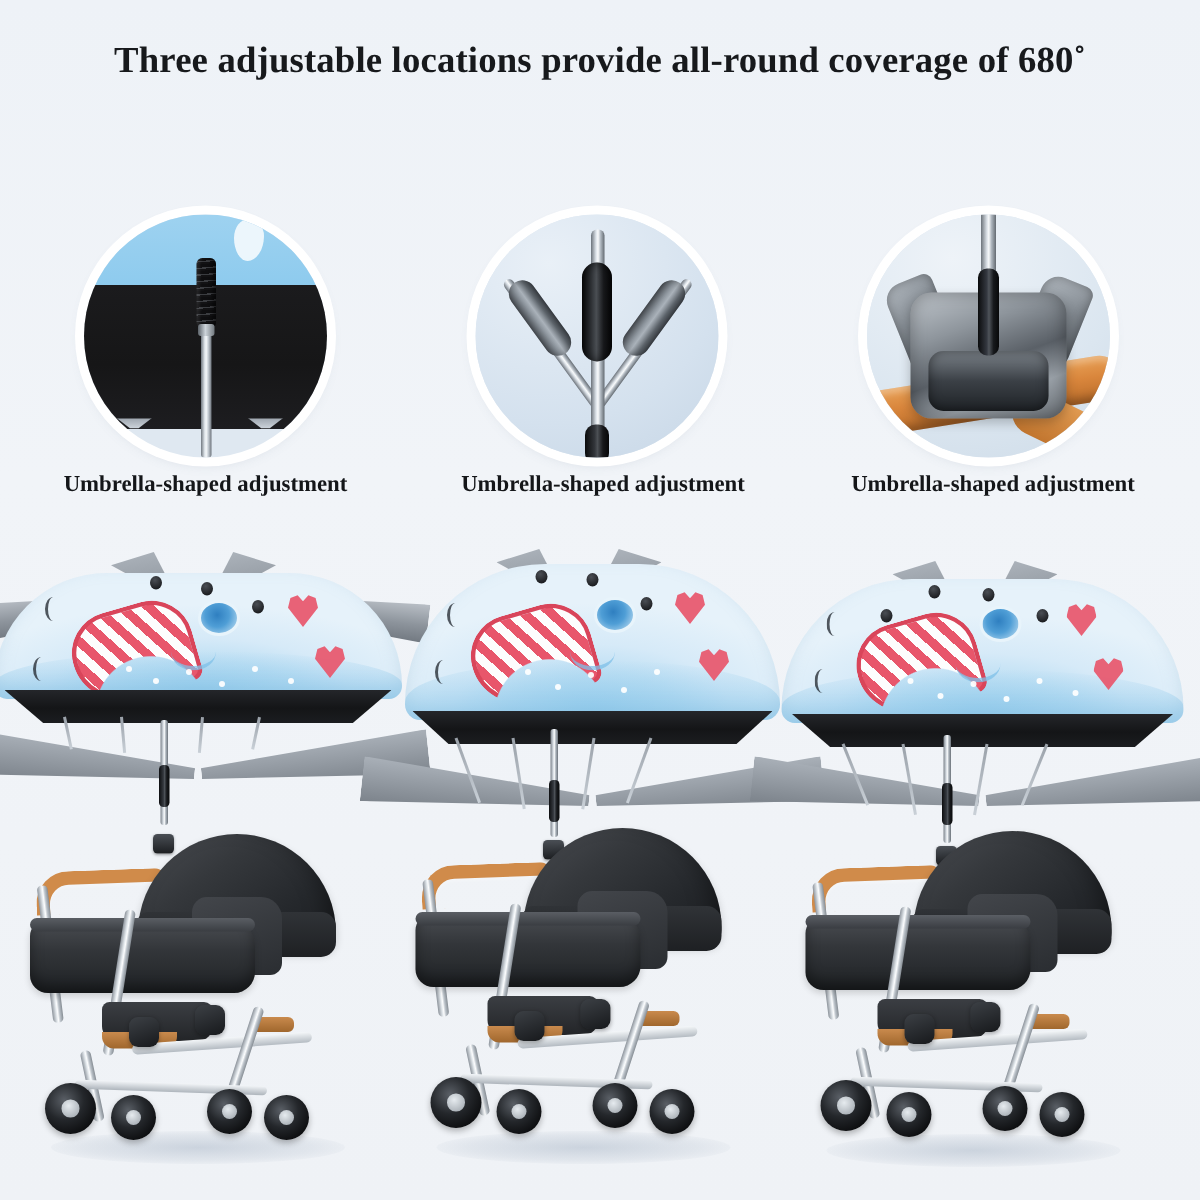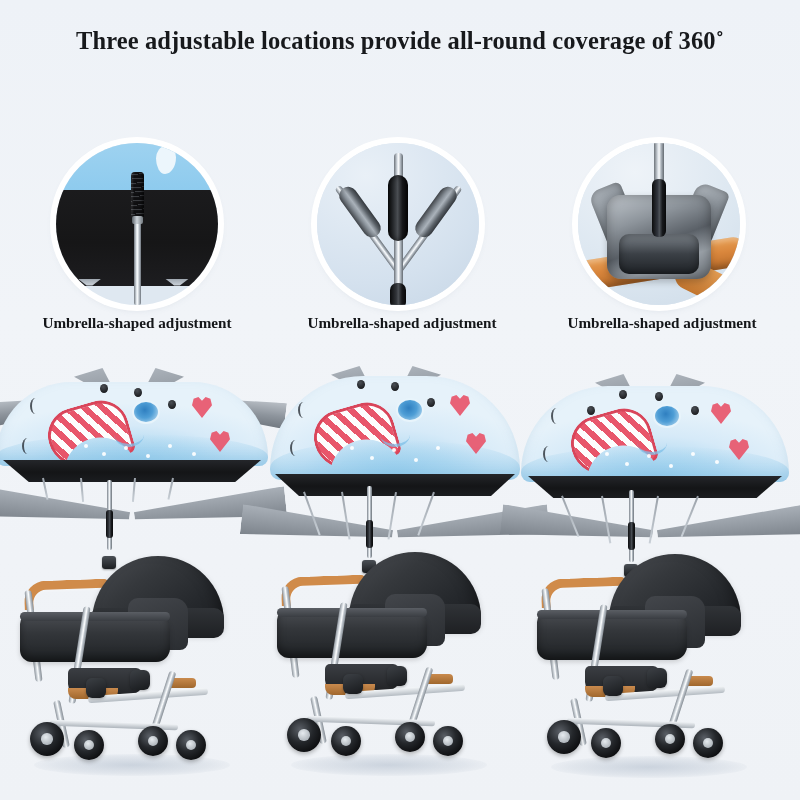--- a/index.html
+++ b/index.html
@@ -265,21 +265,21 @@
   .w-md{width:30px;height:30px;}
 
   .shadow{position:absolute;border-radius:50%;
     background:radial-gradient(ellipse at 50% 50%,rgba(120,140,165,.30) 0%,rgba(120,140,165,.12) 55%,rgba(120,140,165,0) 80%);}
 </style>
 </head>
 <body>
 
 <div id="stage">
 
-  <div class="title">Three adjustable locations provide all-round coverage of 360˚</div>
+  <div class="title">Three adjustable locations provide all-round coverage of 680˚</div>
 
   <div class="circle c1">
     <div class="sky"></div>
     <div class="cloudblob"></div>
     <div class="blackcanopy">
       <div class="canopyrib" style="left:16%"></div>
       <div class="canopyrib" style="left:66%"></div>
     </div>
     <div class="pole1"></div>
     <div class="spring"></div>

